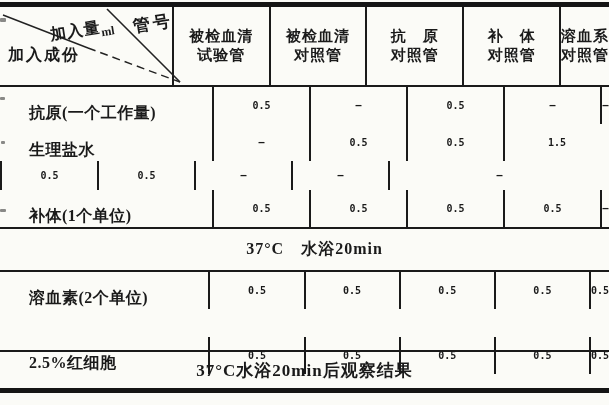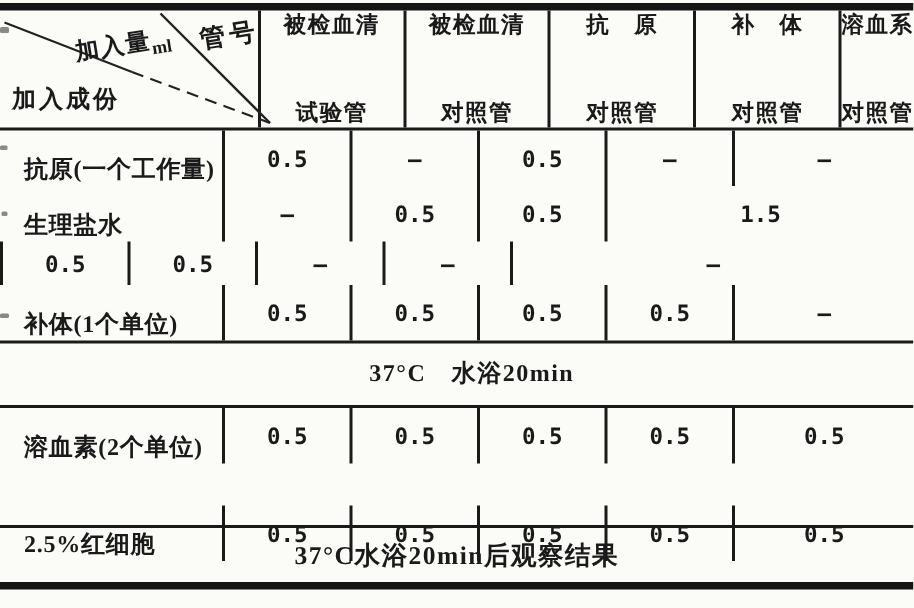--- a/index.html
+++ b/index.html
@@ -12,38 +12,38 @@
 
   
   .hdr { display:flex; height:80px; border-bottom:2px solid #1a1a1a; }
   .corner { position:relative; width:183px; height:100%; }
   .corner svg { position:absolute; left:0; top:0; }
   .corner-tube { position:absolute; left:133px; top:5px; font-size:17px; font-weight:bold;
                  letter-spacing:3px; transform:rotate(-9deg); white-space:nowrap; }
   .corner-amt { position:absolute; left:50px; top:13px; font-size:16px; font-weight:bold;
                 letter-spacing:1px; transform:rotate(-9deg); white-space:nowrap; }
   .corner-amt sub { font-size:12px; letter-spacing:0; }
-  .corner-comp { position:absolute; left:8px; top:49px; font-size:16px; font-weight:bold;
+  .corner-comp { position:absolute; left:8px; top:38px; font-size:16px; font-weight:bold;
                  letter-spacing:2px; white-space:nowrap; }
 
   .colhdr { width:103px; border-left:2px solid #1a1a1a; display:flex; flex-direction:column;
-            justify-content:space-between; align-items:center; font-size:15px; font-weight:bold;
+            justify-content:center; align-items:center; font-size:15px; font-weight:bold;
             letter-spacing:1px; text-align:center; white-space:nowrap; }
   .colhdr:last-child { width:auto; flex:1; }
 
   
   .sect { display:flex; flex-direction:column; border-bottom:2px solid #1a1a1a; }
   .sect1 { height:142px; }
   .sect2 { height:80px;gap:28px; }
   .trow { flex:1; display:flex; }
-  .rlabel { width:148px; display:flex; align-items:center; padding-left:16px;
+  .rlabel { width:212px; display:flex; align-items:center; padding-left:29px;
             font-size:16px; font-weight:bold; letter-spacing:0.5px; white-space:nowrap;margin-top:16px; }
-  .cell { width:85px; border-left:2px solid #1a1a1a; display:flex; align-items:center;
+  .cell { width:97px; border-left:2px solid #1a1a1a; display:flex; align-items:center;
           justify-content:center; font-family:"DejaVu Sans Mono",monospace;
-          font-weight:bold; font-size:15px; }
+          font-weight:bold; font-size:10px; }
   .cell:last-child { width:auto; flex:1; }
 
   
   .band { display:flex; align-items:center; justify-content:center; font-size:16px;
           font-weight:bold; letter-spacing:1px; border-bottom:2px solid #1a1a1a;
           white-space:pre; }
   .band1 { height:43px;padding-left:20px; }
   .band2 { height:36px; border-bottom:none; font-size:17px; }
 
   

